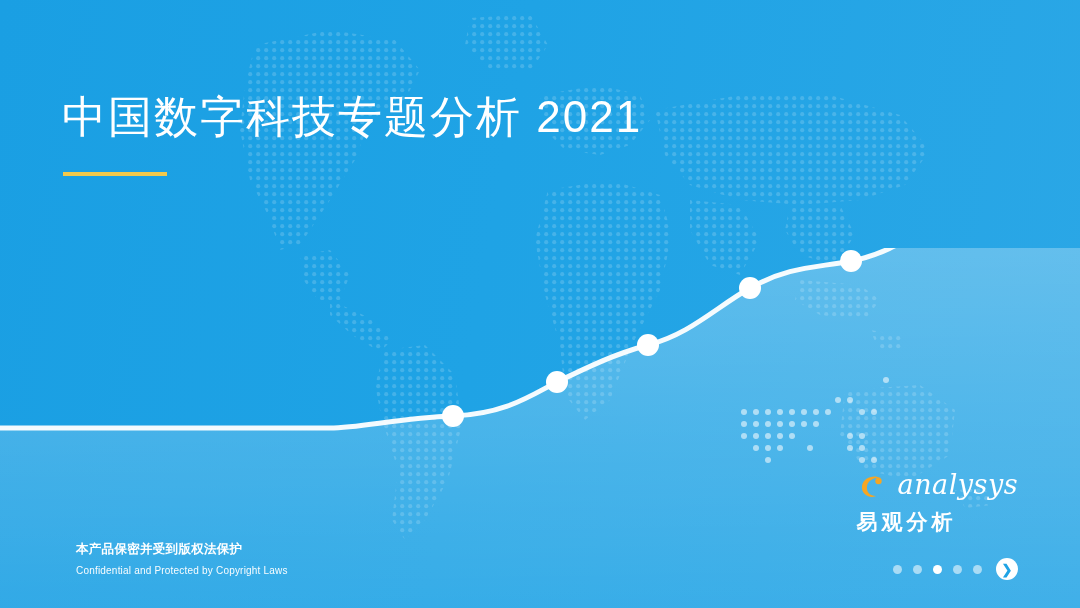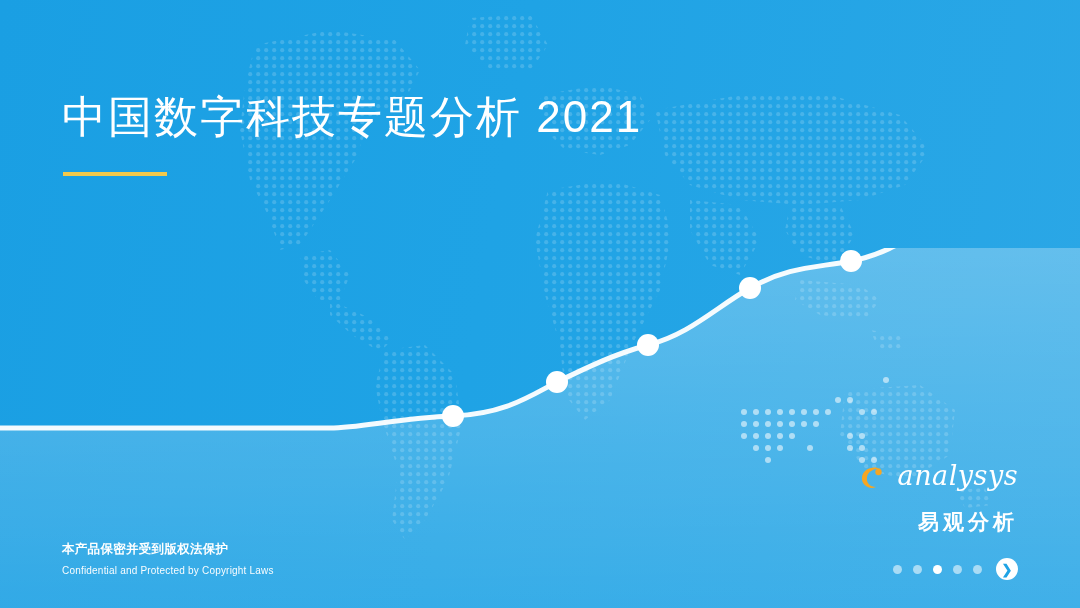--- a/index.html
+++ b/index.html
@@ -58,26 +58,26 @@
   .logo-name {
     font-size: 27px;
     letter-spacing: .5px;
     font-family: "DejaVu Serif", serif;
     font-style: italic;
     font-weight: 400;
     color: #ffffff;
     line-height: 1;
   }
   .logo-cn {
-    margin-top: 16px;
+    margin-top: 7px;
     font-size: 21px;
     letter-spacing: 4px;
     font-weight: bold;
     color: #ffffff;
-    text-align: right;
+    text-align: left;
   }
   .title {
     position: absolute;
     left: 62px;
     top: 88px;
     color: #ffffff;
     font-size: 44px;
     letter-spacing: 2px;
     font-weight: 500;
     white-space: nowrap;
@@ -85,21 +85,21 @@
   .title-rule {
     position: absolute;
     left: 63px;
     top: 172px;
     width: 104px;
     height: 4px;
     background: #f2c94c;
   }
   .footer {
     position: absolute;
-    left: 62px;
+    left: 76px;
     bottom: 32px;
     color: #ffffff;
   }
   .footer-cn {
     font-size: 12.5px;
     font-weight: bold;
     letter-spacing: .3px;
     margin-bottom: 7px;
   }
   .footer-en {

